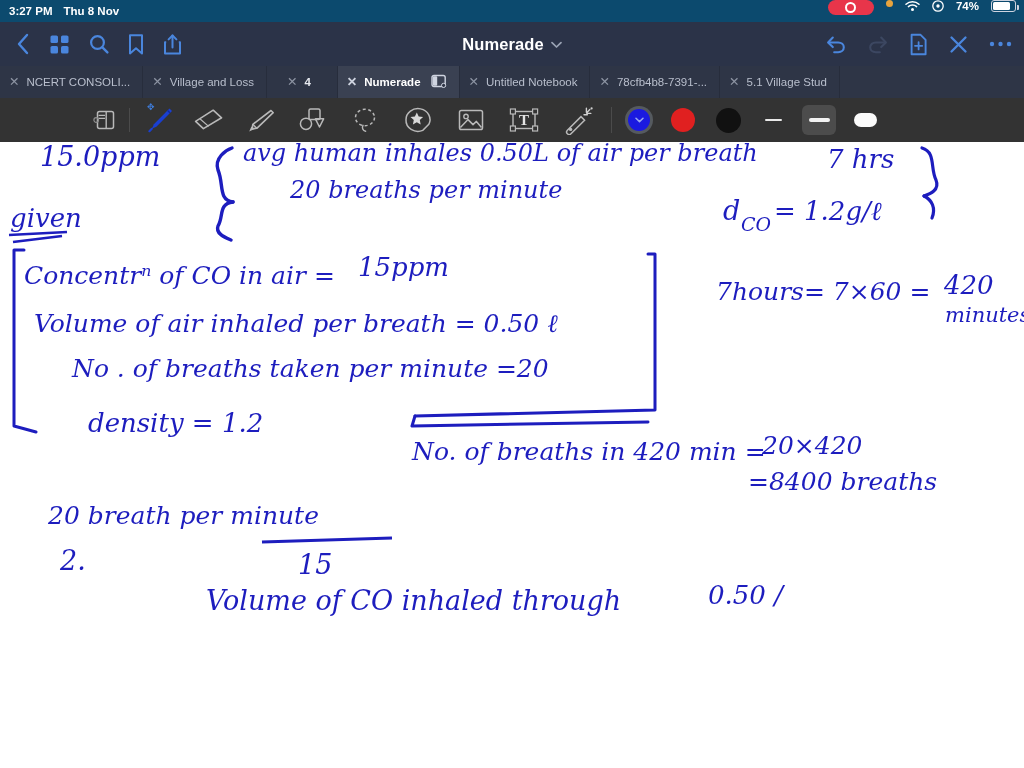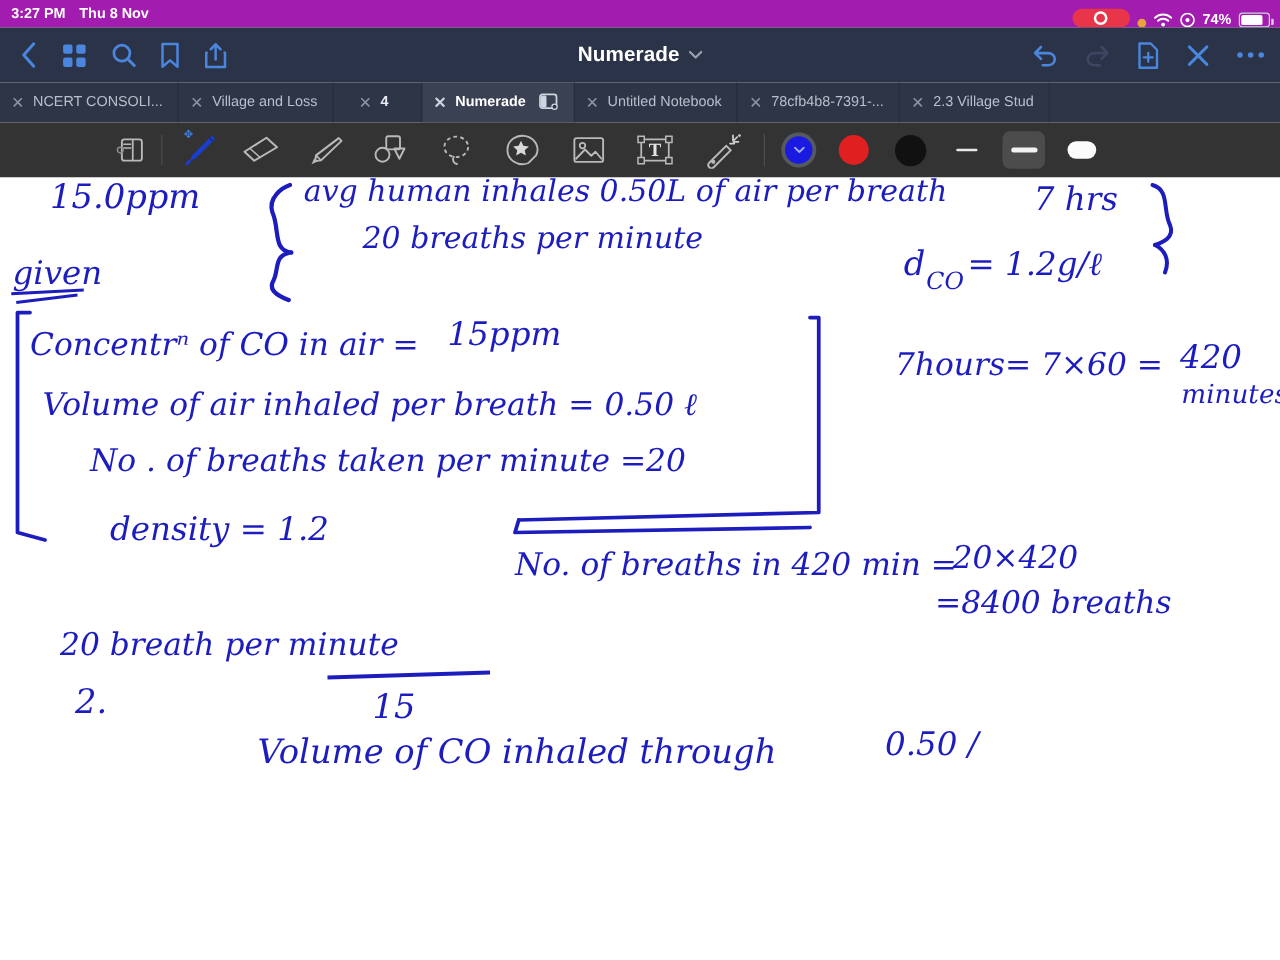--- a/index.html
+++ b/index.html
@@ -8,29 +8,29 @@
     width: 1024px; height: 768px;
     overflow: hidden;
     font-family: "Liberation Sans", sans-serif;
     background: #ffffff;
   }
   #app { width: 1024px; height: 768px; position: relative; display: flex; flex-direction: column; }
 
   
   .statusbar {
     height: 22px; flex: 0 0 22px;
-    background: #a21caf;
+    background: #0c4a6e;
     display: flex; align-items: center;
     padding: 0 9px;
     color: #ffffff;
     font-size: 11.5px; font-weight: bold;
     position: relative;
   }
   .st-left { display: flex; align-items: center; gap: 11px; }
-  .st-right { position: absolute; right: 8px; top: 0; height: 22px; display: flex; align-items: flex-end; gap: 6px; }
+  .st-right { position: absolute; right: 8px; top: 0; height: 22px; display: flex; align-items: flex-start; gap: 12px; }
   .rec-pill {
     background: #e8354a; border-radius: 9px; height: 15px; width: 46px;
     display: flex; align-items: center; justify-content: center;
   }
   .rec-ring { width: 11px; height: 11px; border-radius: 50%; border: 2.2px solid #ffffff; display:block; }
   .orange-dot { width: 7px; height: 7px; border-radius: 50%; background: #e8a33d; display:block; }
   .ico-s { display: block; }
   .batt {
     width: 25px; height: 12px; border: 1.4px solid #cfd4e0; border-radius: 3px;
     position: relative; display: flex; align-items: center;
@@ -257,21 +257,21 @@
     <div class="tab">
       <span class="x">✕</span>
       <span class="label">Untitled Notebook</span>
     </div>
     <div class="tab">
       <span class="x">✕</span>
       <span class="label">78cfb4b8-7391-...</span>
     </div>
     <div class="tab">
       <span class="x">✕</span>
-      <span class="label">2.3 Village Stud</span>
+      <span class="label">5.1 Village Stud</span>
     </div>
   </div>
 
   <div class="toolbar">
     <div style="width:88px"></div>
 
     <span class="tool" style="width:34px">
       <svg width="24" height="22" viewBox="0 0 24 22">
         <rect x="4.5" y="2.5" width="16" height="17" rx="2" stroke="#b9b9b9" stroke-width="1.5" fill="none"></rect>
         <path d="M13.2 2.5v17" stroke="#b9b9b9" stroke-width="1.4"></path>

